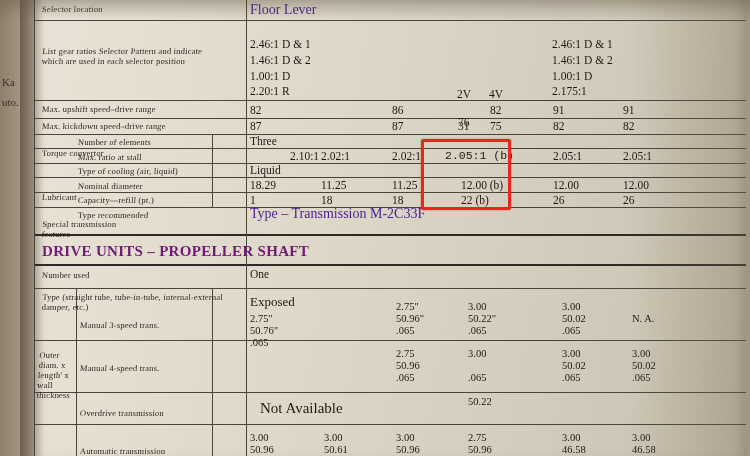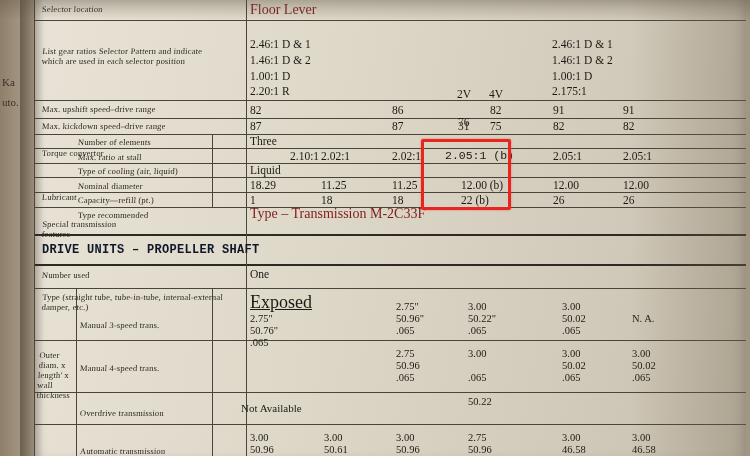--- a/index.html
+++ b/index.html
@@ -53,26 +53,26 @@
     font-family:"Liberation Serif",serif;color:#2a251e;
     letter-spacing:.2px;
     transform:skewX(-4deg);
   }
   .val{
     position:absolute;font-size:11.5px;line-height:12px;
     font-family:"Liberation Serif",serif;color:#1d1913;
   }
   .val.sm{font-size:10.5px;}
   .sect{
-    position:absolute;font-size:12px;font-weight:bold;
-    font-family:Liberation Mono, monospace;color:#0f172a;
+    position:absolute;font-size:15px;font-weight:bold;
+    font-family:Liberation Serif, serif;color:#701a75;
     letter-spacing:.3px;
   }
   .big{
-    position:absolute;font-size:14px;font-family:"Liberation Serif",serif;color:#7f1d1d;
+    position:absolute;font-size:14px;font-family:"Liberation Serif",serif;color:#4c1d95;
   }
   
   #redbox{
     position:absolute;border:3px solid #e8251f;border-radius:2px;
     box-shadow:0 0 2px rgba(232,37,31,.6);
     pointer-events:none;
   }
 </style>
 </head>
 <body>
@@ -179,21 +179,21 @@
   <span class="val" style="left:589px;top:194px;">26</span>
 
   <span class="big" style="left:216px;top:206px;">Type – Transmission M-2C33F</span>
 
   <span class="sect" style="left:8px;top:243px;">DRIVE UNITS – PROPELLER SHAFT</span>
 
   <span class="lbl" style="left:8px;top:270px;">Number used</span>
   <span class="val" style="left:216px;top:268px;">One</span>
 
   <span class="lbl" style="left:8px;top:292px;width:195px;">Type (straight tube, tube-in-tube, internal-external damper, etc.)</span>
-  <span class="val" style="left:216px;top:296px;font-size:18px;text-decoration:underline;">Exposed</span>
+  <span class="val" style="left:216px;top:296px;font-size:13px;">Exposed</span>
 
   <span class="lbl" style="left:46px;top:320px;">Manual 3-speed trans.</span>
   <span class="lbl" style="left:46px;top:363px;">Manual 4-speed trans.</span>
   <span class="lbl" style="left:4px;top:350px;width:36px;">Outer diam. x length' x wall thickness</span>
   <span class="lbl" style="left:46px;top:408px;">Overdrive transmission</span>
   <span class="lbl" style="left:46px;top:446px;">Automatic transmission</span>
 
   <span class="val sm" style="left:216px;top:313px;">2.75"</span>
   <span class="val sm" style="left:216px;top:325px;">50.76"</span>
   <span class="val sm" style="left:216px;top:337px;">.065</span>
@@ -221,21 +221,21 @@
   <span class="val sm" style="left:434px;top:372px;">.065</span>
 
   <span class="val sm" style="left:528px;top:348px;">3.00</span>
   <span class="val sm" style="left:528px;top:360px;">50.02</span>
   <span class="val sm" style="left:528px;top:372px;">.065</span>
 
   <span class="val sm" style="left:598px;top:348px;">3.00</span>
   <span class="val sm" style="left:598px;top:360px;">50.02</span>
   <span class="val sm" style="left:598px;top:372px;">.065</span>
 
-  <span class="val" style="left:207px;top:402px;font-size:11px;">Not Available</span>
+  <span class="val" style="left:226px;top:402px;font-size:15px;">Not Available</span>
 
   <span class="val sm" style="left:216px;top:432px;">3.00</span>
   <span class="val sm" style="left:216px;top:444px;">50.96</span>
   <span class="val sm" style="left:290px;top:432px;">3.00</span>
   <span class="val sm" style="left:290px;top:444px;">50.61</span>
   <span class="val sm" style="left:362px;top:432px;">3.00</span>
   <span class="val sm" style="left:362px;top:444px;">50.96</span>
   <span class="val sm" style="left:434px;top:432px;">2.75</span>
   <span class="val sm" style="left:434px;top:444px;">50.96</span>
   <span class="val sm" style="left:528px;top:432px;">3.00</span>

